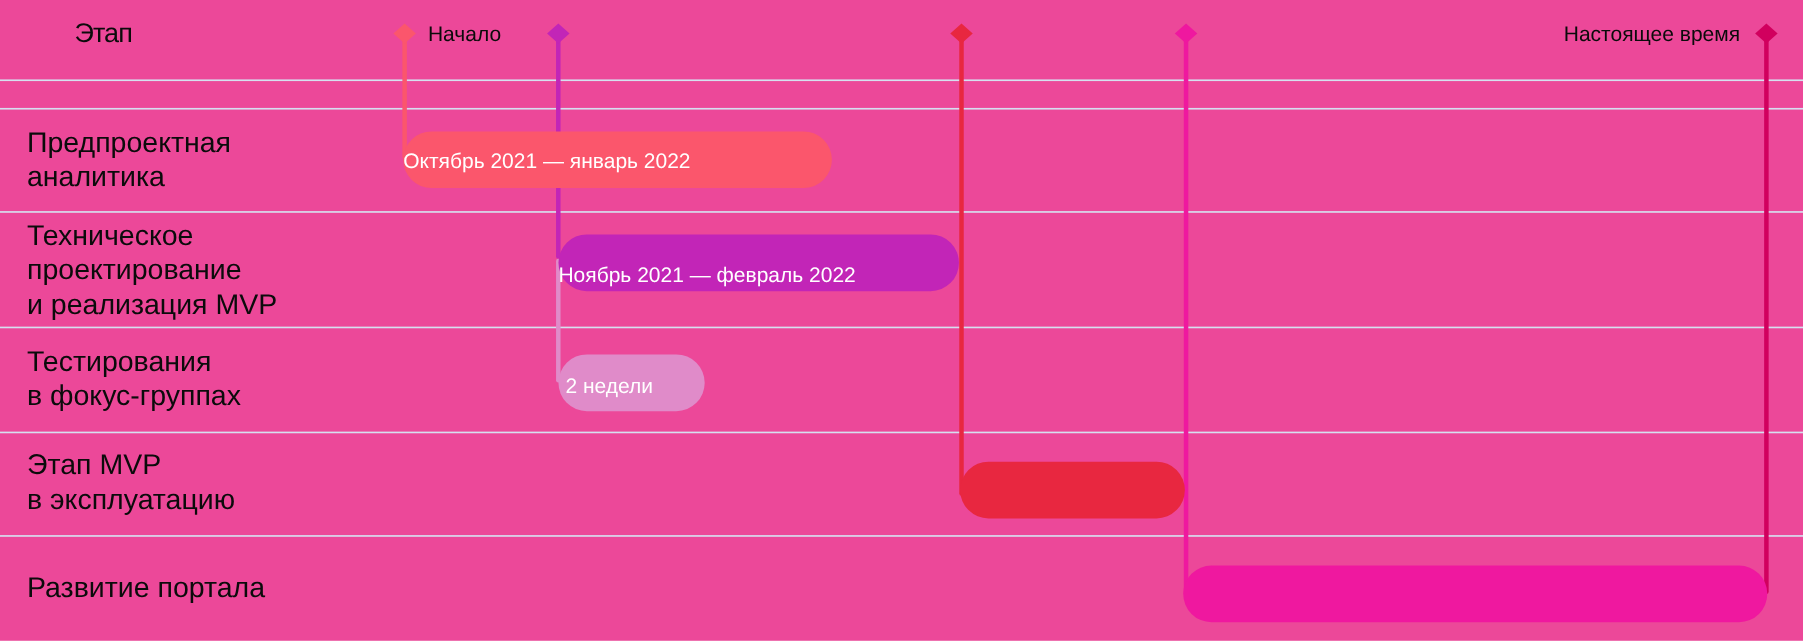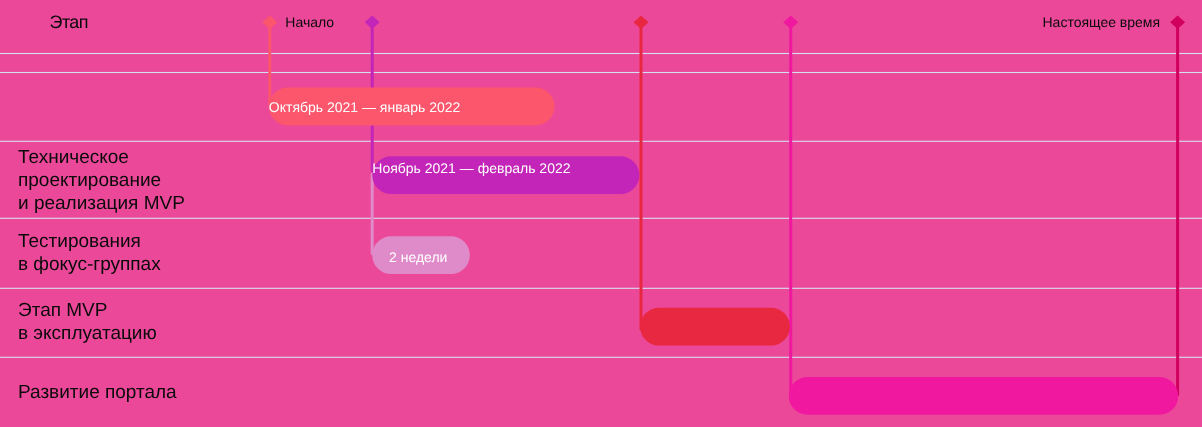--- a/index.html
+++ b/index.html
@@ -60,26 +60,28 @@
       <rect x="788.8" y="377" width="389.4" height="37.8" rx="18.9" fill="#ef189f"></rect>
     </g>
 
   </svg>
 
   <div class="hdr" style="left:49.6px;top:13.2px">Этап</div>
 
   <div class="marker-label" style="left:285.3px;top:14.5px">Начало</div>
   <div class="marker-label" style="left:1042.5px;top:14.5px">Настоящее время</div>
 
+  <div class="rowlabel" style="left:18px;top:83.6px">Предпроектная
+аналитика</div>
   <div class="rowlabel" style="left:18px;top:146px">Техническое
 проектирование
 и реализация MVP</div>
   <div class="rowlabel" style="left:18px;top:229.6px">Тестирования
 в фокус-группах</div>
   <div class="rowlabel" style="left:18px;top:298.7px">Этап MVP
 в эксплуатацию</div>
   <div class="rowlabel" style="left:18px;top:381px">Развитие портала</div>
 
   <div class="barlabel" style="left:268.8px;top:99.5px;width:285.8px">Октябрь 2021 — январь 2022</div>
-  <div class="barlabel" style="left:372.3px;top:161px;width:301px">Ноябрь 2021 — февраль 2022</div>
-  <div class="barlabel" style="left:389px;top:249.5px;width:113px">2 недели</div>
+  <div class="barlabel" style="left:372.3px;top:176px;width:301px">Ноябрь 2021 — февраль 2022</div>
+  <div class="barlabel" style="left:377px;top:249.5px;width:113px">2 недели</div>
 
 </div>
 
 </body></html>

